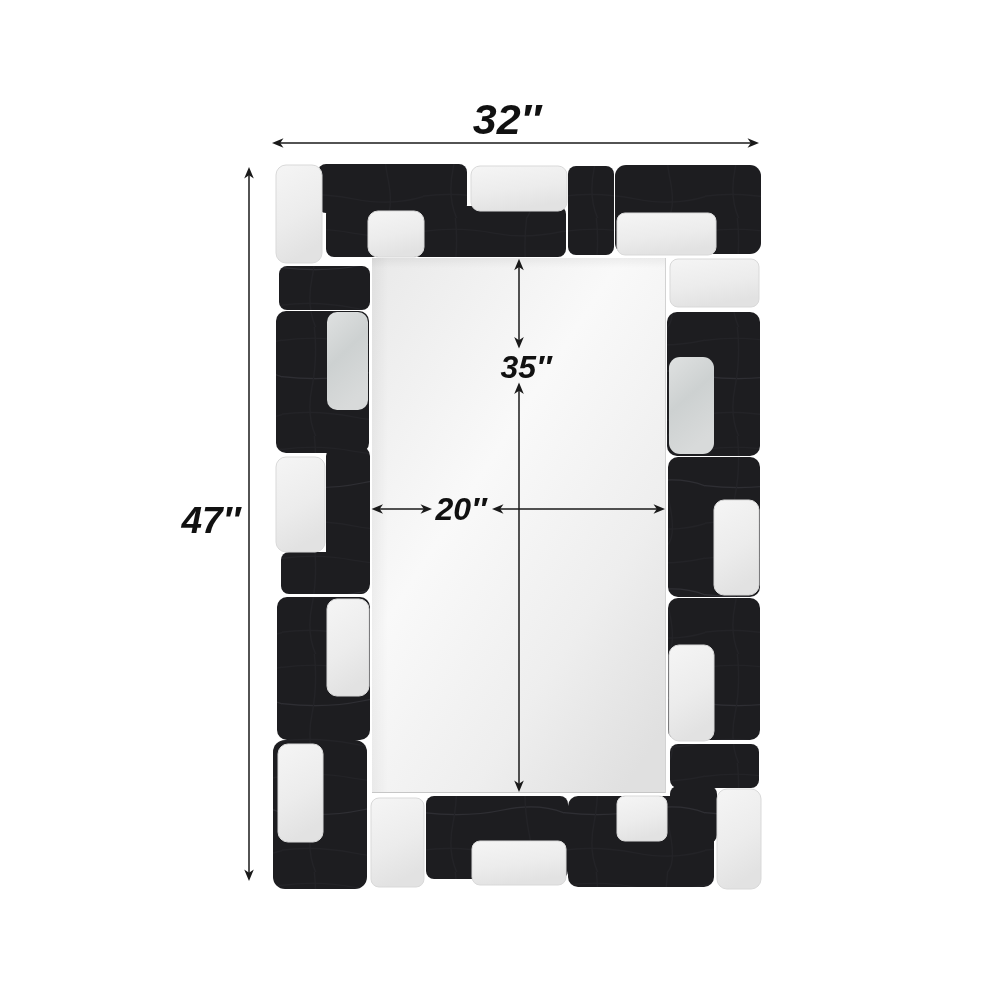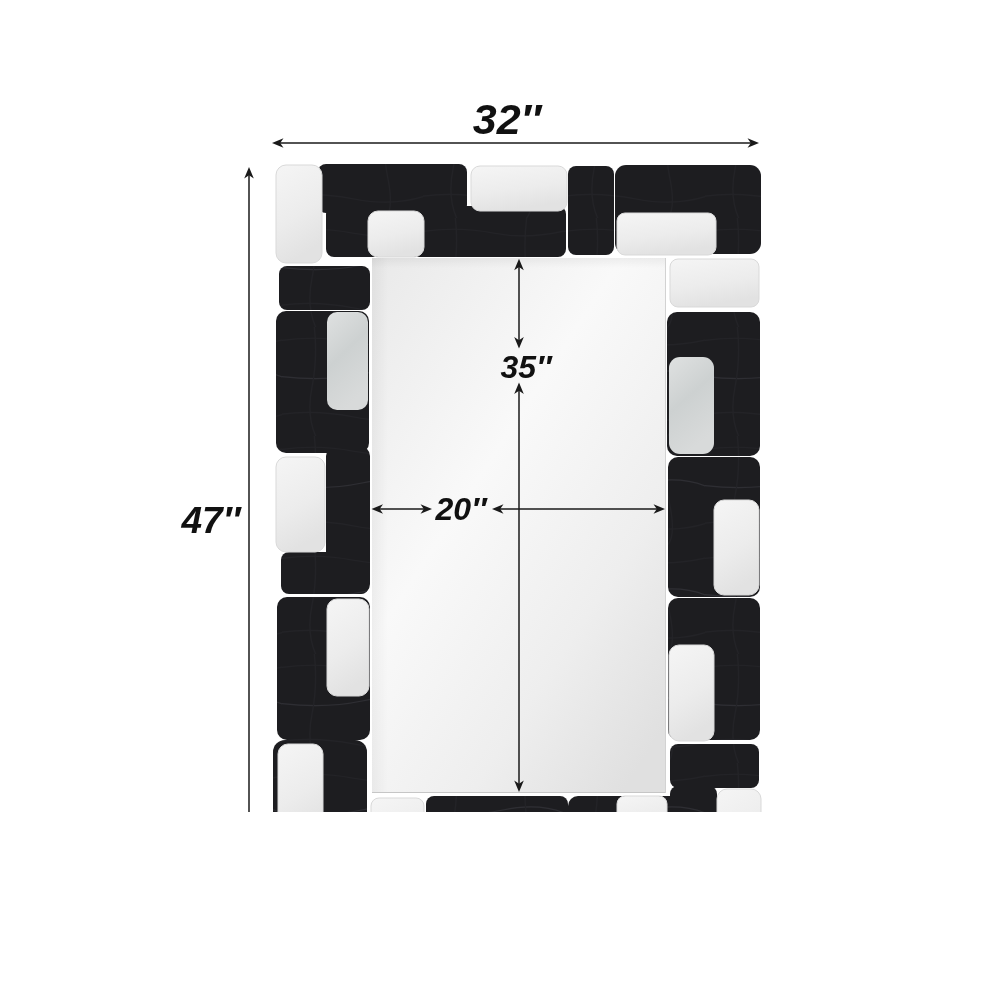--- a/index.html
+++ b/index.html
@@ -1,16 +1,16 @@
 <!DOCTYPE html>
 <html><head>
 <meta charset="utf-8">
 <style>
   html,body{margin:0;padding:0;background:#ffffff;}
-  #stage{width:1000px;height:812px;position:relative;background:#ffffff;}
+  #stage{width:1000px;height:1000px;position:relative;background:#ffffff;}
   svg{display:block;}
   text{font-family:"Liberation Sans", sans-serif;font-weight:bold;font-style:italic;fill:#111111;}
 </style>
 </head>
 <body>
 <div id="stage">
 <svg width="1000" height="1000" viewBox="0 0 1000 1000">
 <defs>
   <pattern id="blk" width="141" height="109" patternUnits="userSpaceOnUse">
     <rect width="141" height="109" fill="#1d1d20"></rect>

